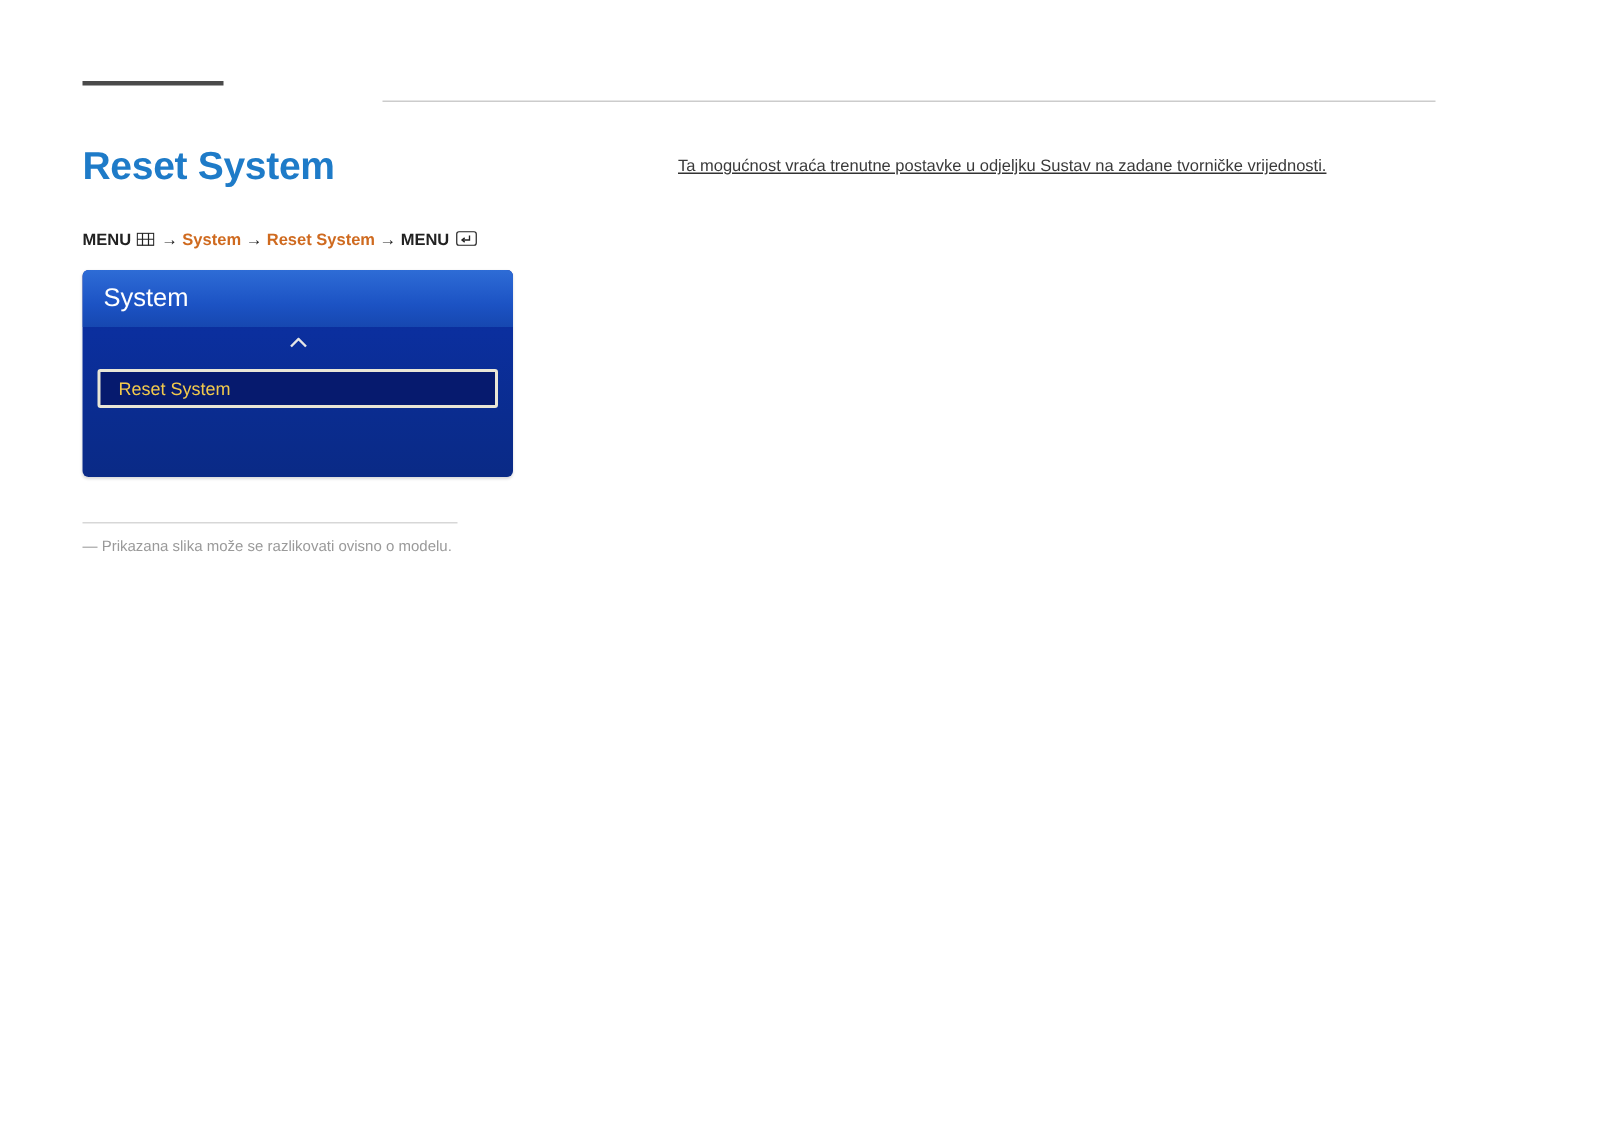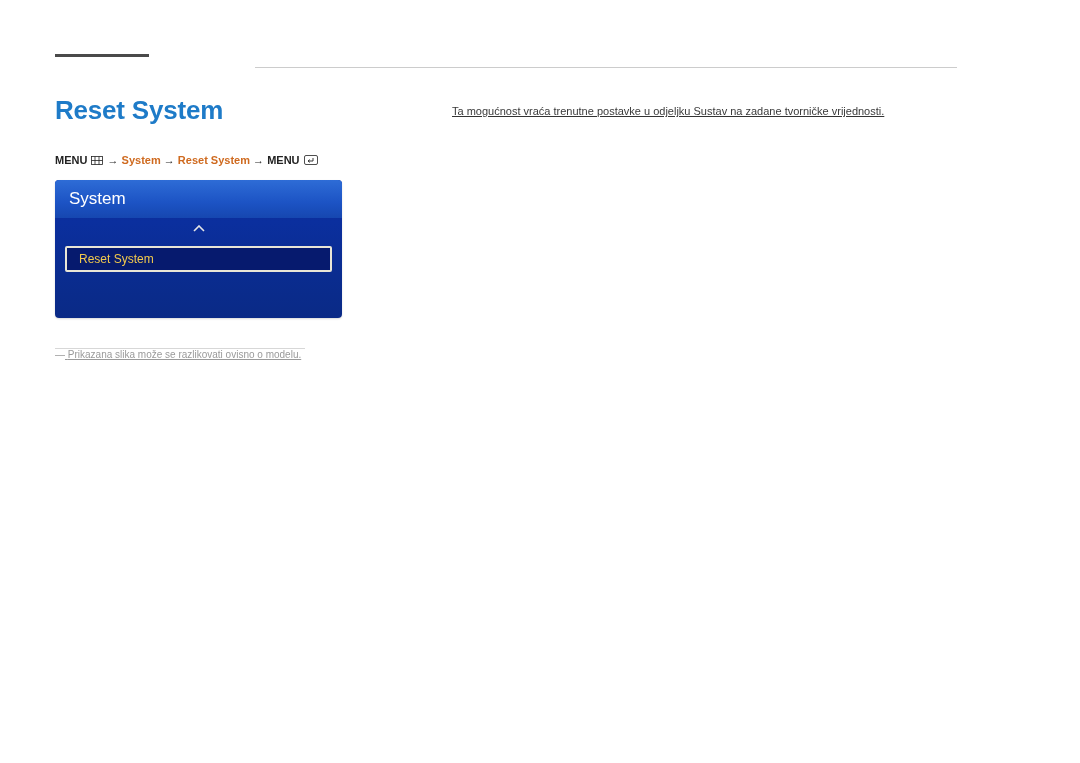--- a/index.html
+++ b/index.html
@@ -73,23 +73,23 @@
     color: #f2c94c;
     font-size: 12px;
     font-weight: 500;
   }
   .osd-spacer { height: 40px; }
   .left-divider {
     margin-top: 30px;
     width: 250px; height: 1px; background: #d7d7d7;
   }
   .footnote {
+    margin-top: 10px;
     font-size: 10px;
     color: #9a9a9a;
-    text-decoration: underline;
   }
   .footnote .dash { display: inline-block; width: 10px; text-align: left; }
   .right-col {
     position: absolute;
     left: 452px; right: 55px; top: 103px; text-decoration: underline;
   }
   .body-text {
     font-size: 11px;
     color: #3a3a3a;
     line-height: 1.5;

